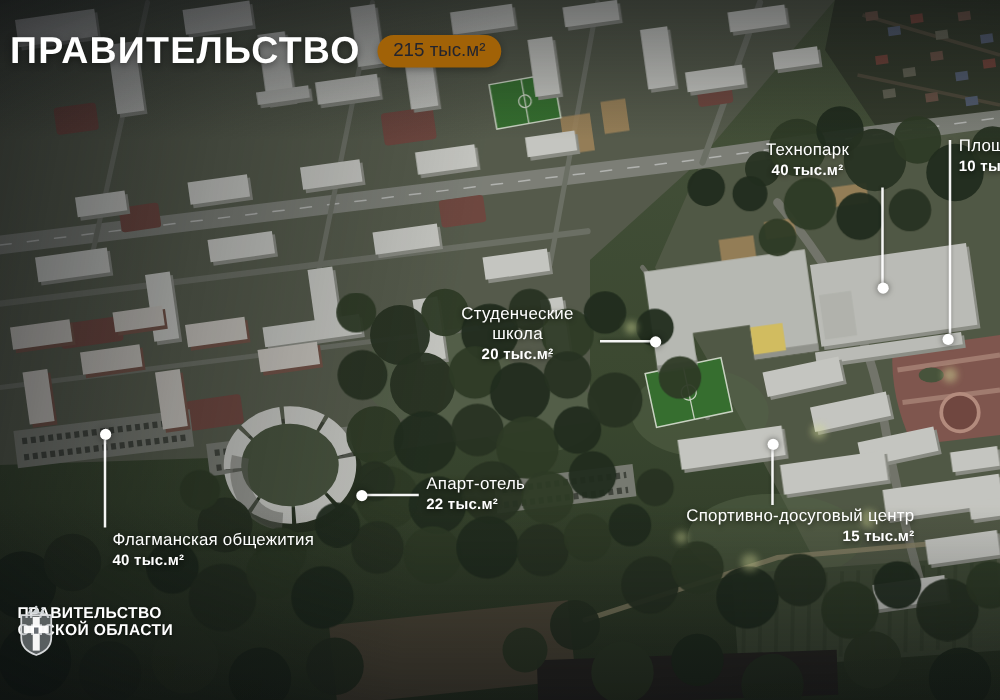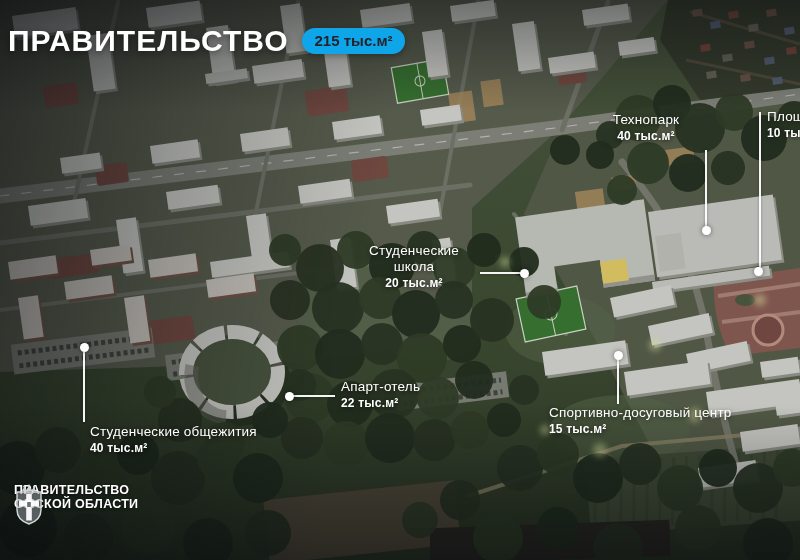--- a/index.html
+++ b/index.html
@@ -10,21 +10,21 @@
   .ov{position:absolute;inset:0;pointer-events:none;}
   .ov1{z-index:1;background:linear-gradient(100deg,rgba(6,8,12,.55) 0%,rgba(6,8,12,.25) 22%,rgba(6,8,12,0) 46%);}
   .ov2{z-index:1;background:linear-gradient(180deg,rgba(6,8,12,.45) 0%,rgba(6,8,12,0) 20%);}
   .ov3{z-index:1;background:linear-gradient(0deg,rgba(6,8,12,.5) 0%,rgba(6,8,12,0) 28%);}
   .ov4{z-index:1;background:radial-gradient(130% 95% at 52% 45%,rgba(0,0,0,0) 55%,rgba(4,6,10,.30) 100%);}
   .ov5{z-index:1;background:rgba(10,14,20,.10);}
 
   .hdr{position:absolute;left:8px;top:24px;z-index:3;display:flex;align-items:center;gap:13px;}
   .title{color:#fff;font-size:30px;font-weight:600;letter-spacing:1px;
          text-shadow:0 2px 6px rgba(0,0,0,.45);}
-  .badge{background:#0ea5e9;color:#23242e;font-size:15px;font-weight:700;
+  .badge{background:#a16207;color:#23242e;font-size:15px;font-weight:400;
          padding:4px 13px 5px 13px;border-radius:15px;box-shadow:0 2px 6px rgba(0,0,0,.3);}
 
   .ann{position:absolute;z-index:3;color:#fff;text-shadow:0 1px 4px rgba(0,0,0,.6);}
   .ann .nm{font-size:13.5px;font-weight:400;line-height:16px;letter-spacing:.2px;}
   .ann .ar{font-size:12px;font-weight:700;margin-top:1px;letter-spacing:.2px;}
   .ra{text-align:center;}
   .nw{white-space:nowrap;}
   .leader{position:absolute;z-index:2;background:#fff;opacity:.95;box-shadow:0 0 3px rgba(0,0,0,.35);}
   .dot{position:absolute;z-index:3;width:9px;height:9px;border-radius:50%;background:#fff;
        box-shadow:0 0 5px rgba(0,0,0,.5);}
@@ -38,21 +38,21 @@
   #dt-square{left:754px;top:267px;}
 
   #ann-school{left:354px;top:243px;width:120px;}
   #ld-school{left:480px;top:272px;width:42px;height:2px;}
   #dt-school{left:520px;top:269px;}
 
   #ann-apart{left:341px;top:379px;}
   #ld-apart{left:293px;top:395px;width:42px;height:2px;}
   #dt-apart{left:285px;top:392px;}
 
-  #ann-sport{left:549px;top:405px;}
+  #ann-sport{left:549px;top:405px;text-align:right;}
   #ld-sport{left:617px;top:360px;width:2px;height:44px;}
   #dt-sport{left:614px;top:351px;}
 
   #ann-dorm{left:90px;top:424px;}
   #ld-dorm{left:83px;top:352px;width:2px;height:70px;}
   #dt-dorm{left:80px;top:343px;}
 
   .footer{position:absolute;left:14px;top:484px;z-index:3;display:flex;align-items:center;gap:9px;
           color:#fff;text-shadow:0 1px 3px rgba(0,0,0,.6);}
   .org{font-size:12.5px;font-weight:700;line-height:13.5px;letter-spacing:.3px;}
@@ -541,21 +541,21 @@
   <div class="dot" id="dt-apart"></div>
 
   <div class="ann nw" id="ann-sport">
     <div class="nm">Спортивно-досуговый центр</div>
     <div class="ar">15 тыс.м²</div>
   </div>
   <div class="leader" id="ld-sport"></div>
   <div class="dot" id="dt-sport"></div>
 
   <div class="ann nw" id="ann-dorm">
-    <div class="nm">Студенческие общежития</div>
+    <div class="nm">Флагманская общежития</div>
     <div class="ar">40 тыс.м²</div>
   </div>
   <div class="leader" id="ld-dorm"></div>
   <div class="dot" id="dt-dorm"></div>
 
   <div class="footer">
     <svg width="30" height="42" viewBox="0 0 30 42">
       <path d="M8,7 l2,-4 2,3 3,-4 3,4 2,-3 2,4 z" fill="#cfd3d6"></path>
       <circle cx="10" cy="2.6" r="1" fill="#cfd3d6"></circle>
         <circle cx="15" cy="1.6" r="1" fill="#cfd3d6"></circle>

